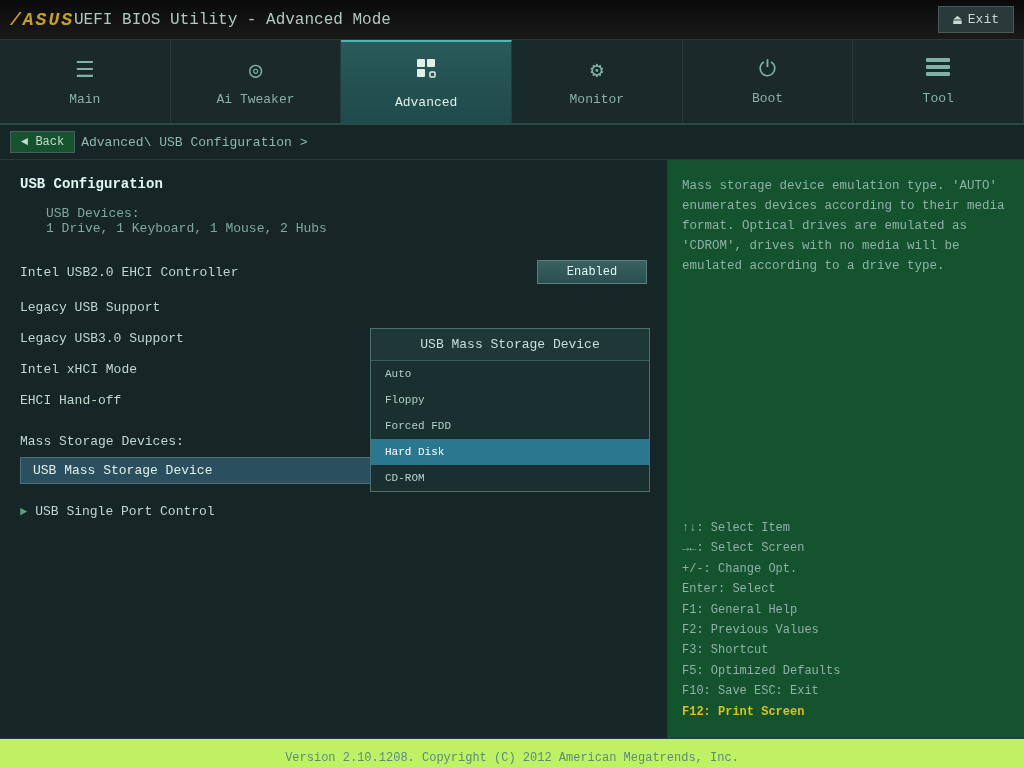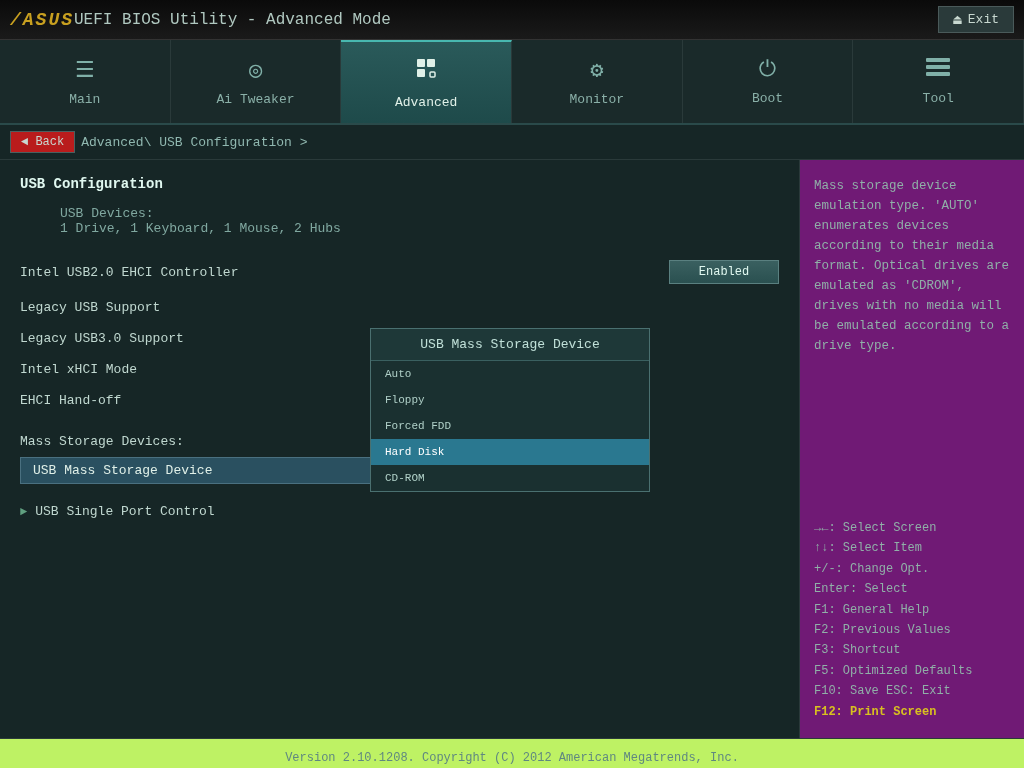--- a/index.html
+++ b/index.html
@@ -90,21 +90,21 @@
     .breadcrumb-bar {
       height: 35px;
       background: #162626;
       display: flex;
       align-items: center;
       padding: 0 10px;
       gap: 6px;
       border-bottom: 1px solid #2a3a3a;
     }
     .back-btn {
-      background: #b91c1c;
+      background: #14532d;
       border: 1px solid #4a6060;
       color: #c8d8d0;
       padding: 3px 10px;
       cursor: pointer;
       font-family: 'Courier New', Courier, monospace;
       font-size: 12px;
       display: flex;
       align-items: center;
       gap: 4px;
     }
@@ -114,41 +114,41 @@
     }
 
     
     .main-area {
       display: flex;
       height: calc(768px - 40px - 85px - 35px - 30px);
     }
 
     
     .left-panel {
-      width: 800px;
+      width: 668px;
       background: #162626;
       padding: 16px 20px;
       border-right: 1px solid #2a3a3a;
       position: relative;
     }
     .section-title {
       color: #e0f8f0;
       font-size: 14px;
       margin-bottom: 14px;
       font-weight: bold;
     }
     .usb-devices {
       color: #90b8b0;
       font-size: 13px;
       margin-bottom: 18px;
       margin-left: 10px;
     }
     .usb-devices span {
       display: block;
-      margin-left: 30px;
+      margin-left: 16px;
       color: #80a8a0;
     }
 
     .config-row {
       display: flex;
       align-items: center;
       justify-content: space-between;
       padding: 6px 0;
       margin-bottom: 4px;
     }
@@ -245,21 +245,21 @@
       font-size: 13px;
     }
     .arrow-right {
       color: #60a080;
       font-size: 12px;
     }
 
     
     .right-panel {
       flex: 1;
-      background: #701a75;
+      background: #14532d;
       padding: 16px 14px;
       display: flex;
       flex-direction: column;
       gap: 0;
     }
     .help-text {
       color: #90b0a8;
       font-size: 12.5px;
       line-height: 1.6;
       margin-bottom: auto;
@@ -402,22 +402,22 @@
 
     <div class="usb-port-control">
       <span class="arrow-right">►</span>
       <span>USB Single Port Control</span>
     </div>
   </div>
 
   <div class="right-panel">
     <p class="help-text">Mass storage device emulation type. 'AUTO' enumerates devices according to their media format. Optical drives are emulated as 'CDROM', drives with no media will be emulated according to a drive type.</p>
     <div class="keyboard-shortcuts">
+      <div class="shortcut-line">↑↓: Select Item</div>
       <div class="shortcut-line">→←: Select Screen</div>
-      <div class="shortcut-line">↑↓: Select Item</div>
       <div class="shortcut-line">+/-: Change Opt.</div>
       <div class="shortcut-line">Enter: Select</div>
       <div class="shortcut-line">F1: General Help</div>
       <div class="shortcut-line">F2: Previous Values</div>
       <div class="shortcut-line">F3: Shortcut</div>
       <div class="shortcut-line">F5: Optimized Defaults</div>
       <div class="shortcut-line">F10: Save  ESC: Exit</div>
       <div class="shortcut-line highlight">F12: Print Screen</div>
     </div>
   </div>

